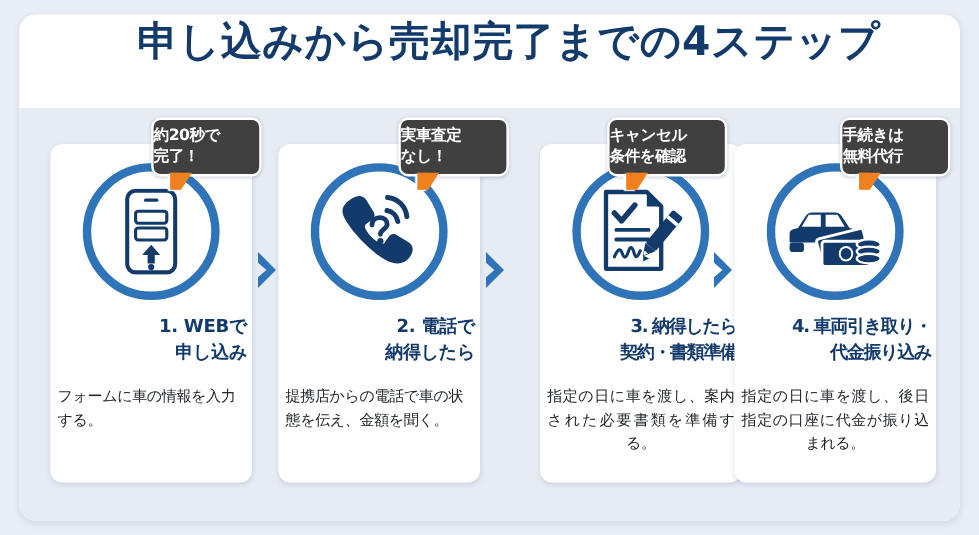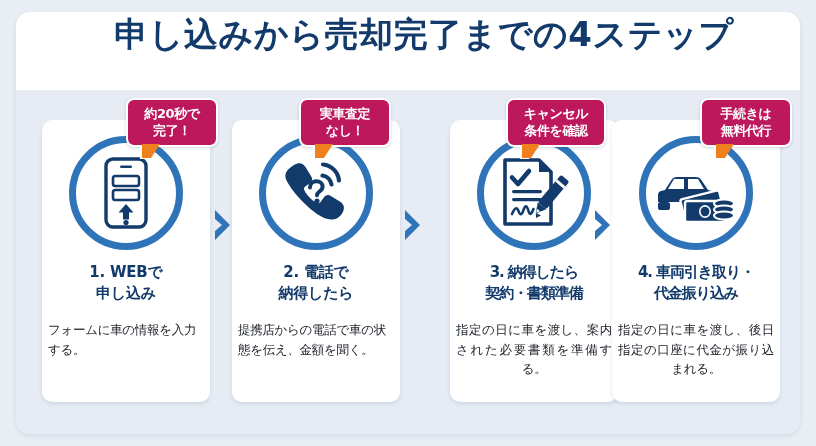--- a/index.html
+++ b/index.html
@@ -90,21 +90,21 @@
     top: 50%;
     transform: translate(-50%, -50%);
   }
 
   
   .card-heading {
     position: absolute;
     left: 4px;
     top: 142px;
     width: 160px;
-    text-align: center;
+    text-align: right;
     font-size: 15px;
     font-weight: 700;
     color: #123a6b;
     line-height: 1.42;
     letter-spacing: -0.2px;
   }
   .card-heading.tight { letter-spacing: -1.1px; }
   .card-desc {
     position: absolute;
     left: 6px;
@@ -116,35 +116,35 @@
     letter-spacing: -0.3px;
   }
   .card-desc.j { text-align: justify; text-align-last: center; }
 
   
   .badge {
     position: absolute;
     top: 8px;
     width: 92px;
     padding: 5px 0 6px 0;
-    background: #be185d;
+    background: #404040;
     border: 2px solid #ffffff;
     border-radius: 8px;
     color: #ffffff;
     font-size: 13px;
     font-weight: 700;
     line-height: 1.32;
-    text-align: center;
+    text-align: left;
     letter-spacing: -0.4px;
     box-sizing: border-box;
     box-shadow: 0 1px 3px rgba(40,60,100,0.22);
     z-index: 5;
   }
   .badge.b0 { left: 110px; }
-  .badge.b1 { left: 283px; }
+  .badge.b1 { left: 316px; }
   .badge.b2 { left: 490px; width: 100px; }
   .badge.b3 { left: 684px; }
   .badge .tail {
     position: absolute;
     left: 14px;
     bottom: -13px;
     width: 0;
     height: 0;
     border-left: 9px solid #f0801e;
     border-right: 9px solid transparent;

